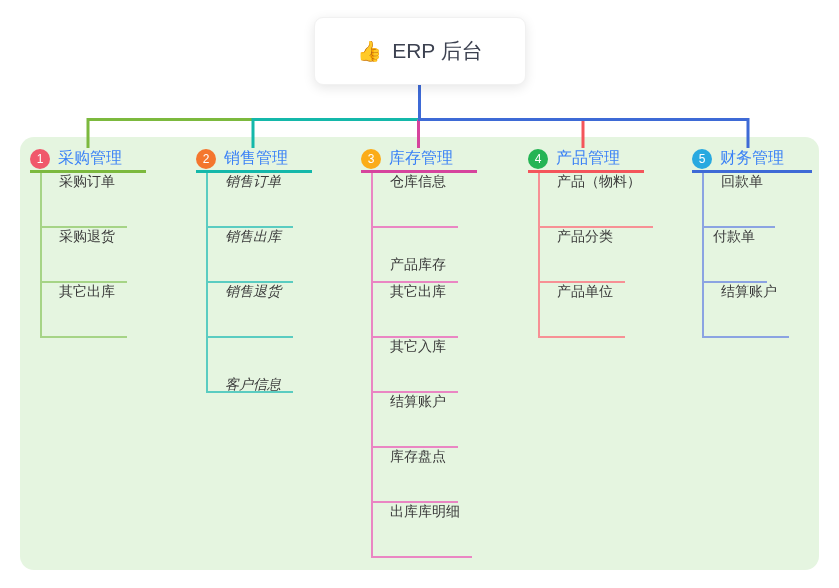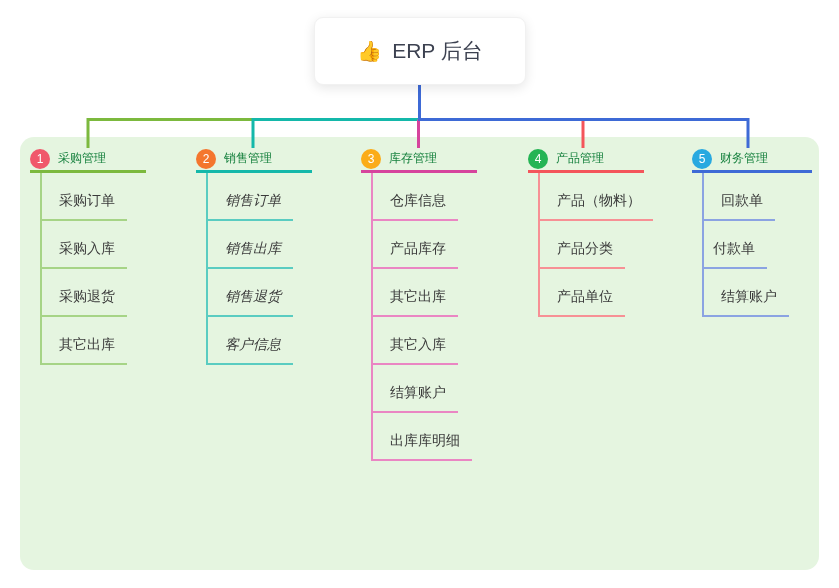--- a/index.html
+++ b/index.html
@@ -24,23 +24,23 @@
   .branch{position:absolute;width:116px;z-index:2;}
   .branch-title{
     display:flex;align-items:center;gap:8px;height:23px;
     border-bottom:3px solid #999;
   }
   .badge{
     width:20px;height:20px;border-radius:50%;flex:0 0 20px;
     color:#ffffff;font-size:12px;line-height:20px;text-align:center;
     display:flex;align-items:center;justify-content:center;
   }
-  .branch-label{font-size:12px;color:#15803d;white-space:nowrap;text-align:right;}
+  .branch-label{font-size:16px;color:#3b82f6;white-space:nowrap;text-align:right;}
   .children{margin-left:10px;border-left:2px solid #ccc;}
-  .child{height:48px;display:flex;align-items:flex-end;}
+  .child{height:55px;display:flex;}
   .child-label{
     display:inline-block;font-size:14px;color:#3a3a3a;white-space:nowrap;
     padding:0 12px 9px 17px;border-bottom:2px solid #ccc;
   }
 </style>
 </head>
 <body>
 
 <div class="canvas">
   <div class="panel"></div>
@@ -57,23 +57,20 @@
   </div>
   <div id="branches">
       <div class="branch" style="left: 30px; top: 147px; width: 116px;">
         <div class="branch-title" style="border-bottom-color: rgb(124, 185, 62);">
           <span class="badge" style="background: rgb(240, 88, 107);">1</span>
           <span class="branch-label">采购管理</span>
         </div>
         <div class="children" style="border-left-color: rgb(166, 212, 134);">
           <div class="child">
             <span class="child-label" style="border-bottom-color: rgb(166, 212, 134);">采购订单</span>
-          </div>
-          <div class="child">
-            <span class="child-label" style="border-bottom-color: rgb(166, 212, 134);">采购入库</span>
           </div>
           <div class="child">
             <span class="child-label" style="border-bottom-color: rgb(166, 212, 134);">采购退货</span>
           </div>
           <div class="child">
             <span class="child-label" style="border-bottom-color: rgb(166, 212, 134);">其它出库</span>
           </div>
         </div>
       </div>
       <div class="branch" style="left: 196px; top: 147px; width: 116px;">
@@ -111,20 +108,23 @@
           <div class="child">
             <span class="child-label" style="border-bottom-color: rgb(234, 134, 195);">其它出库</span>
           </div>
           <div class="child">
             <span class="child-label" style="border-bottom-color: rgb(234, 134, 195);">其它入库</span>
           </div>
           <div class="child">
             <span class="child-label" style="border-bottom-color: rgb(234, 134, 195);">结算账户</span>
           </div>
           <div class="child">
+            <span class="child-label" style="border-bottom-color: rgb(234, 134, 195);">库存盘点</span>
+          </div>
+          <div class="child">
             <span class="child-label" style="border-bottom-color: rgb(234, 134, 195);">出库库明细</span>
           </div>
         </div>
       </div>
       <div class="branch" style="left: 528px; top: 147px; width: 116px;">
         <div class="branch-title" style="border-bottom-color: rgb(244, 85, 91);">
           <span class="badge" style="background: rgb(36, 180, 84);">4</span>
           <span class="branch-label">产品管理</span>
         </div>
         <div class="children" style="border-left-color: rgb(247, 144, 149);">

